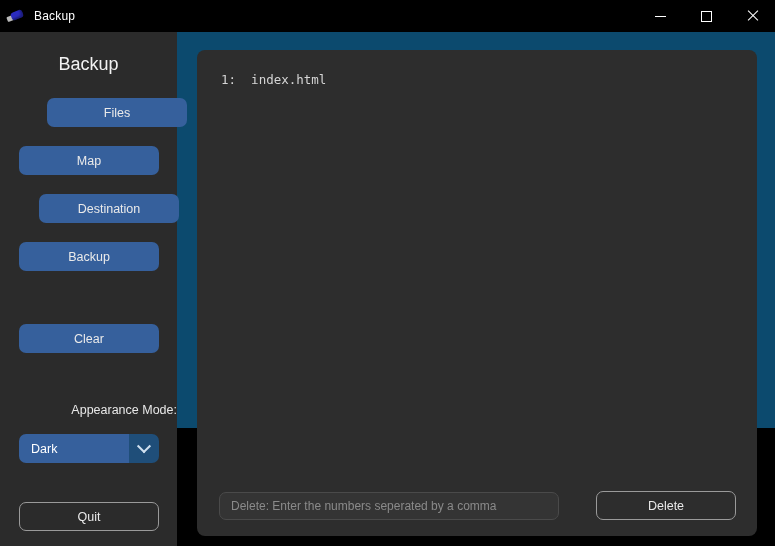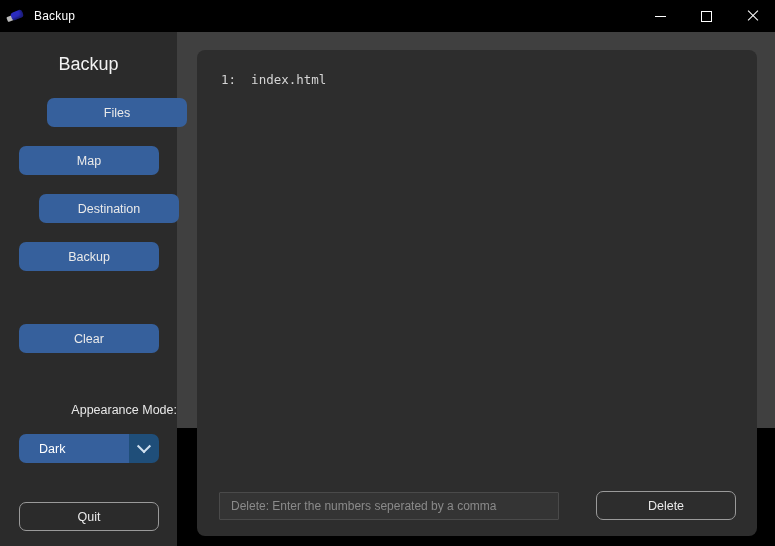--- a/index.html
+++ b/index.html
@@ -12,21 +12,21 @@
     height: 546px;
     overflow: hidden;
     font-family: "Liberation Sans", sans-serif;
     -webkit-font-smoothing: antialiased;
   }
 
   #app {
     position: relative;
     width: 775px;
     height: 428px;
-    background: #404040;
+    background: #0c4a6e;
   }
 
   
   .titlebar {
     position: absolute;
     left: 0; top: 0;
     width: 775px; height: 32px;
     background: #000000;
     display: flex;
     align-items: center;
@@ -152,21 +152,21 @@
     display: flex;
     cursor: pointer;
   }
   .dropdown-value {
     flex: 1;
     background: #36609c;
     color: #ffffff;
     font-size: 12.5px;
     display: flex;
     align-items: center;
-    padding-left: 20px;
+    padding-left: 12px;
     box-sizing: border-box;
   }
   .dropdown-arrow {
     width: 30px;
     background: #1f4e79;
     display: flex;
     align-items: center;
     justify-content: center;
   }
   .chev {
@@ -221,21 +221,21 @@
   }
 
   .delete-input {
     position: absolute;
     left: 22px;
     bottom: 16px;
     width: 340px;
     height: 28px;
     background: #343434;
     border: 1px solid #4a4a4a;
-    border-radius: 1px;
+    border-radius: 7px;
     color: #e0e0e0;
     font-family: "Liberation Sans", sans-serif;
     font-size: 12px;
     padding: 0 11px;
     box-sizing: border-box;
     outline: none;
   }
   .delete-input::placeholder { color: #8a8a8a; }
 
   .btn-delete {

